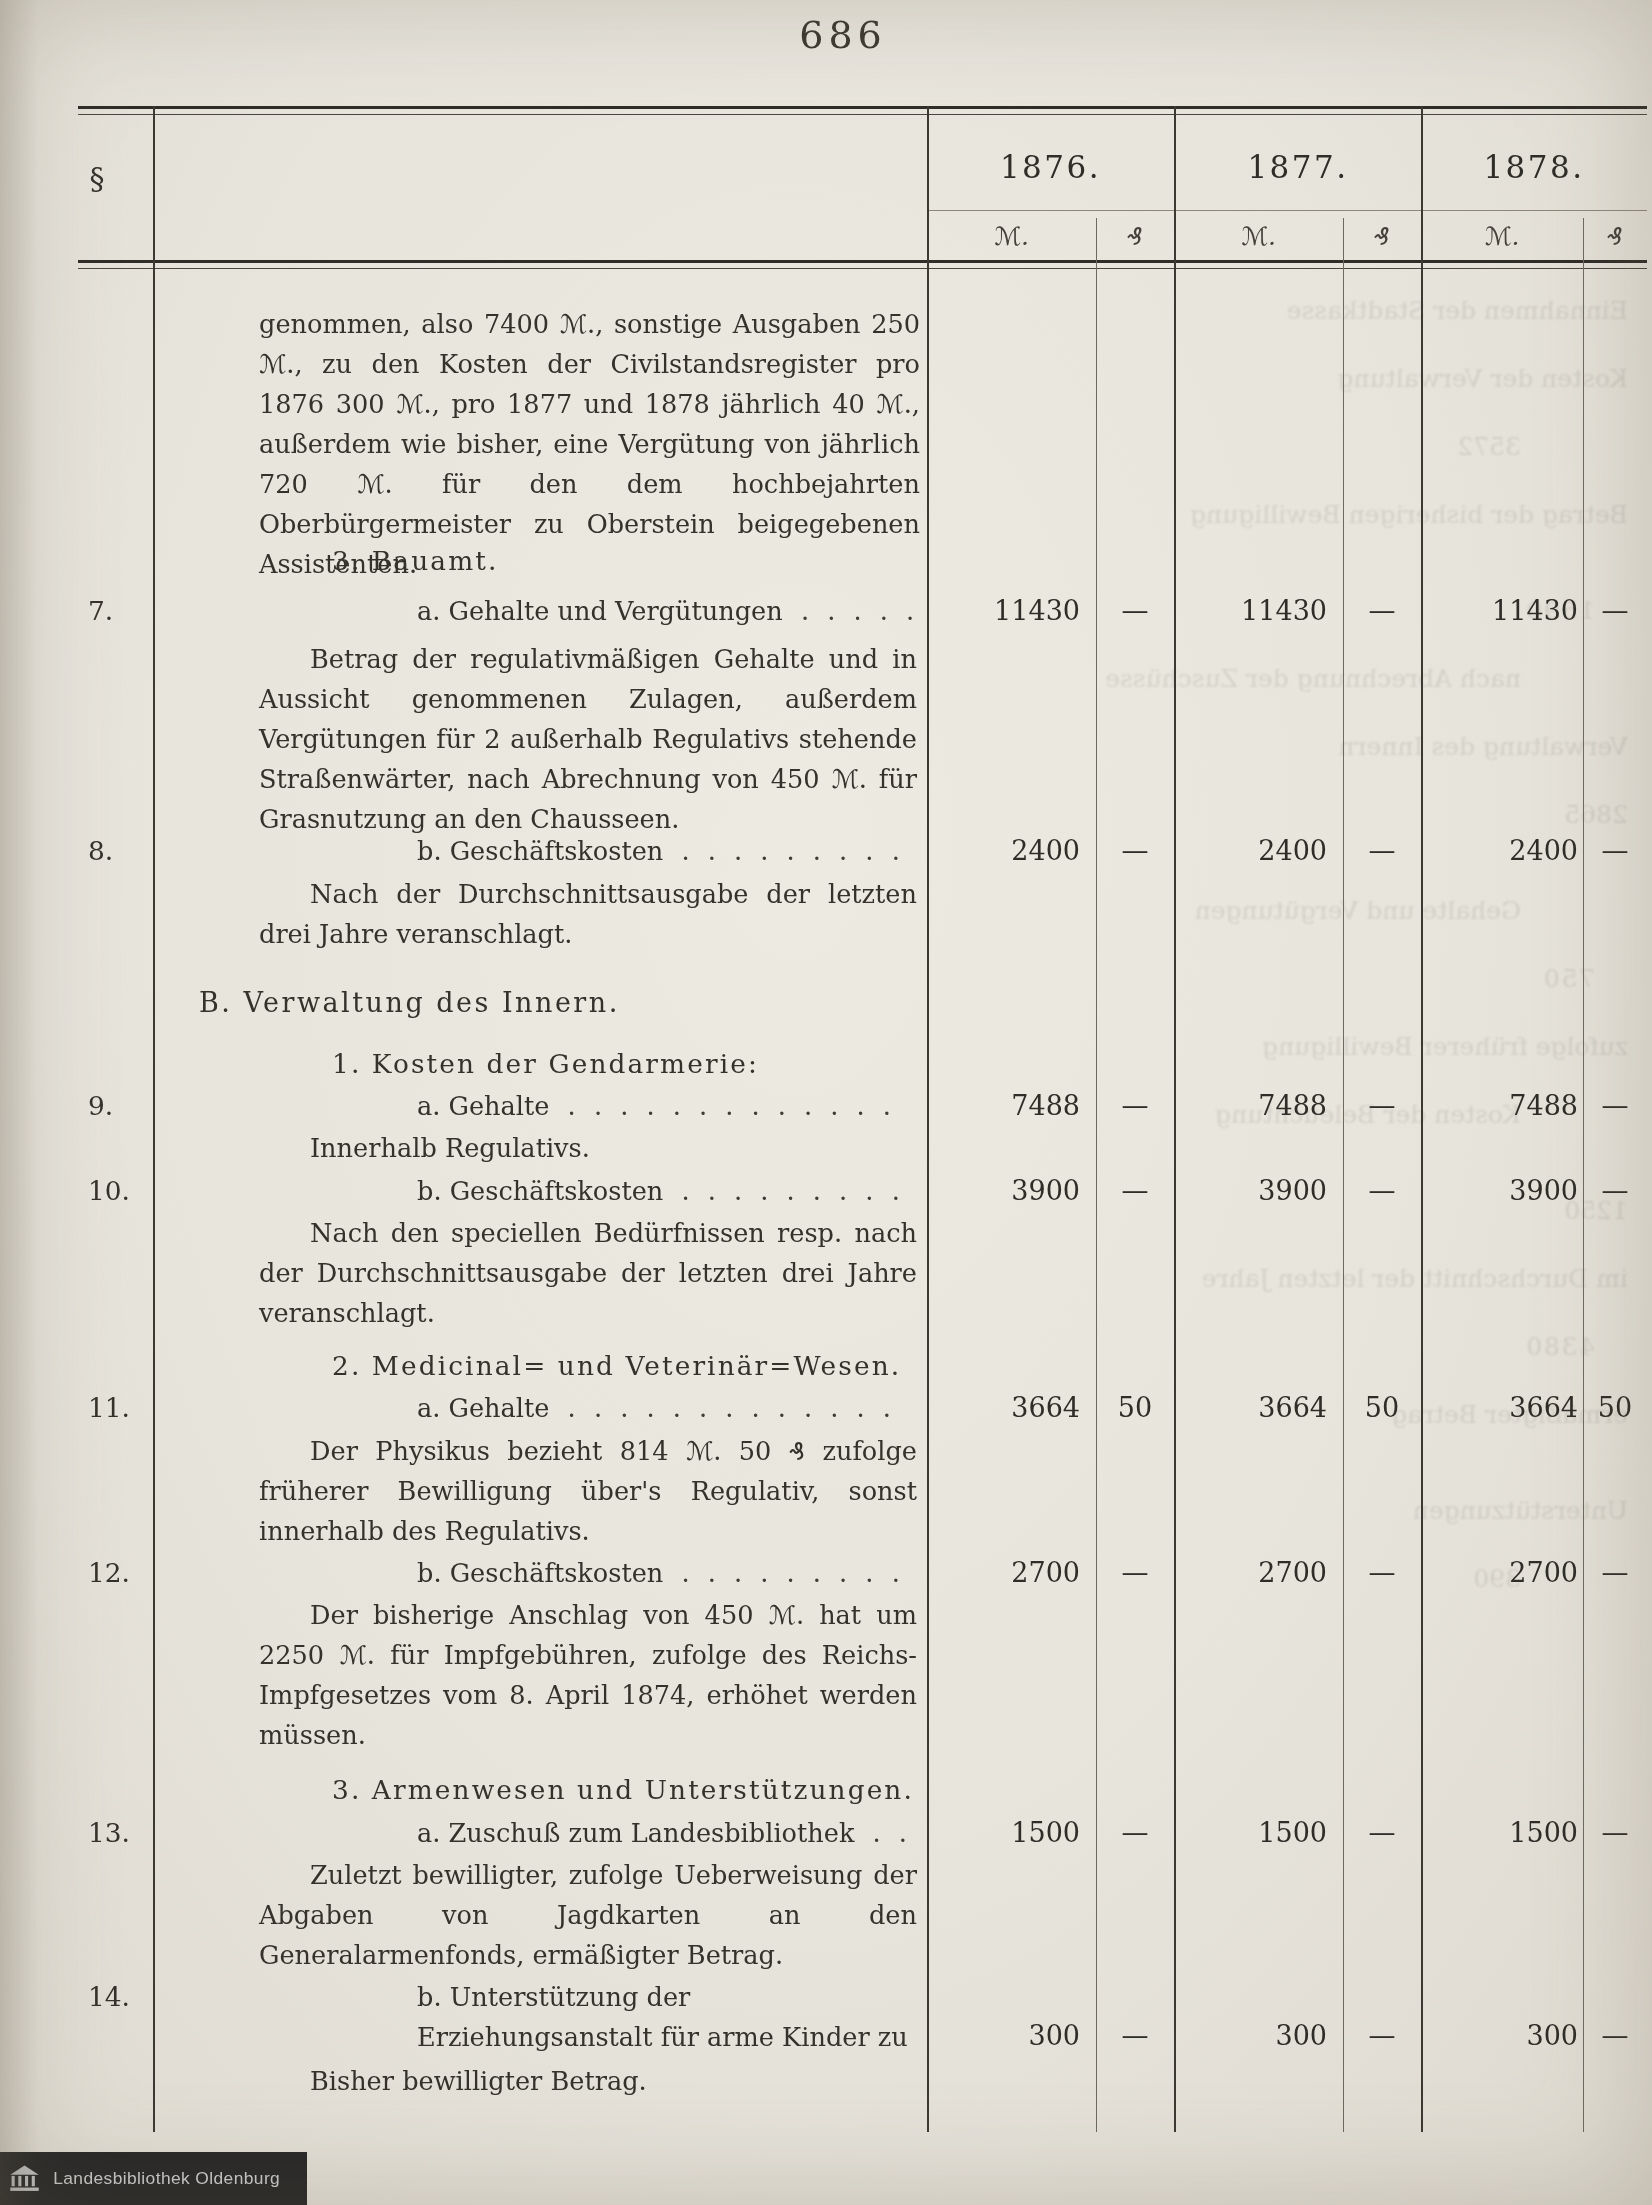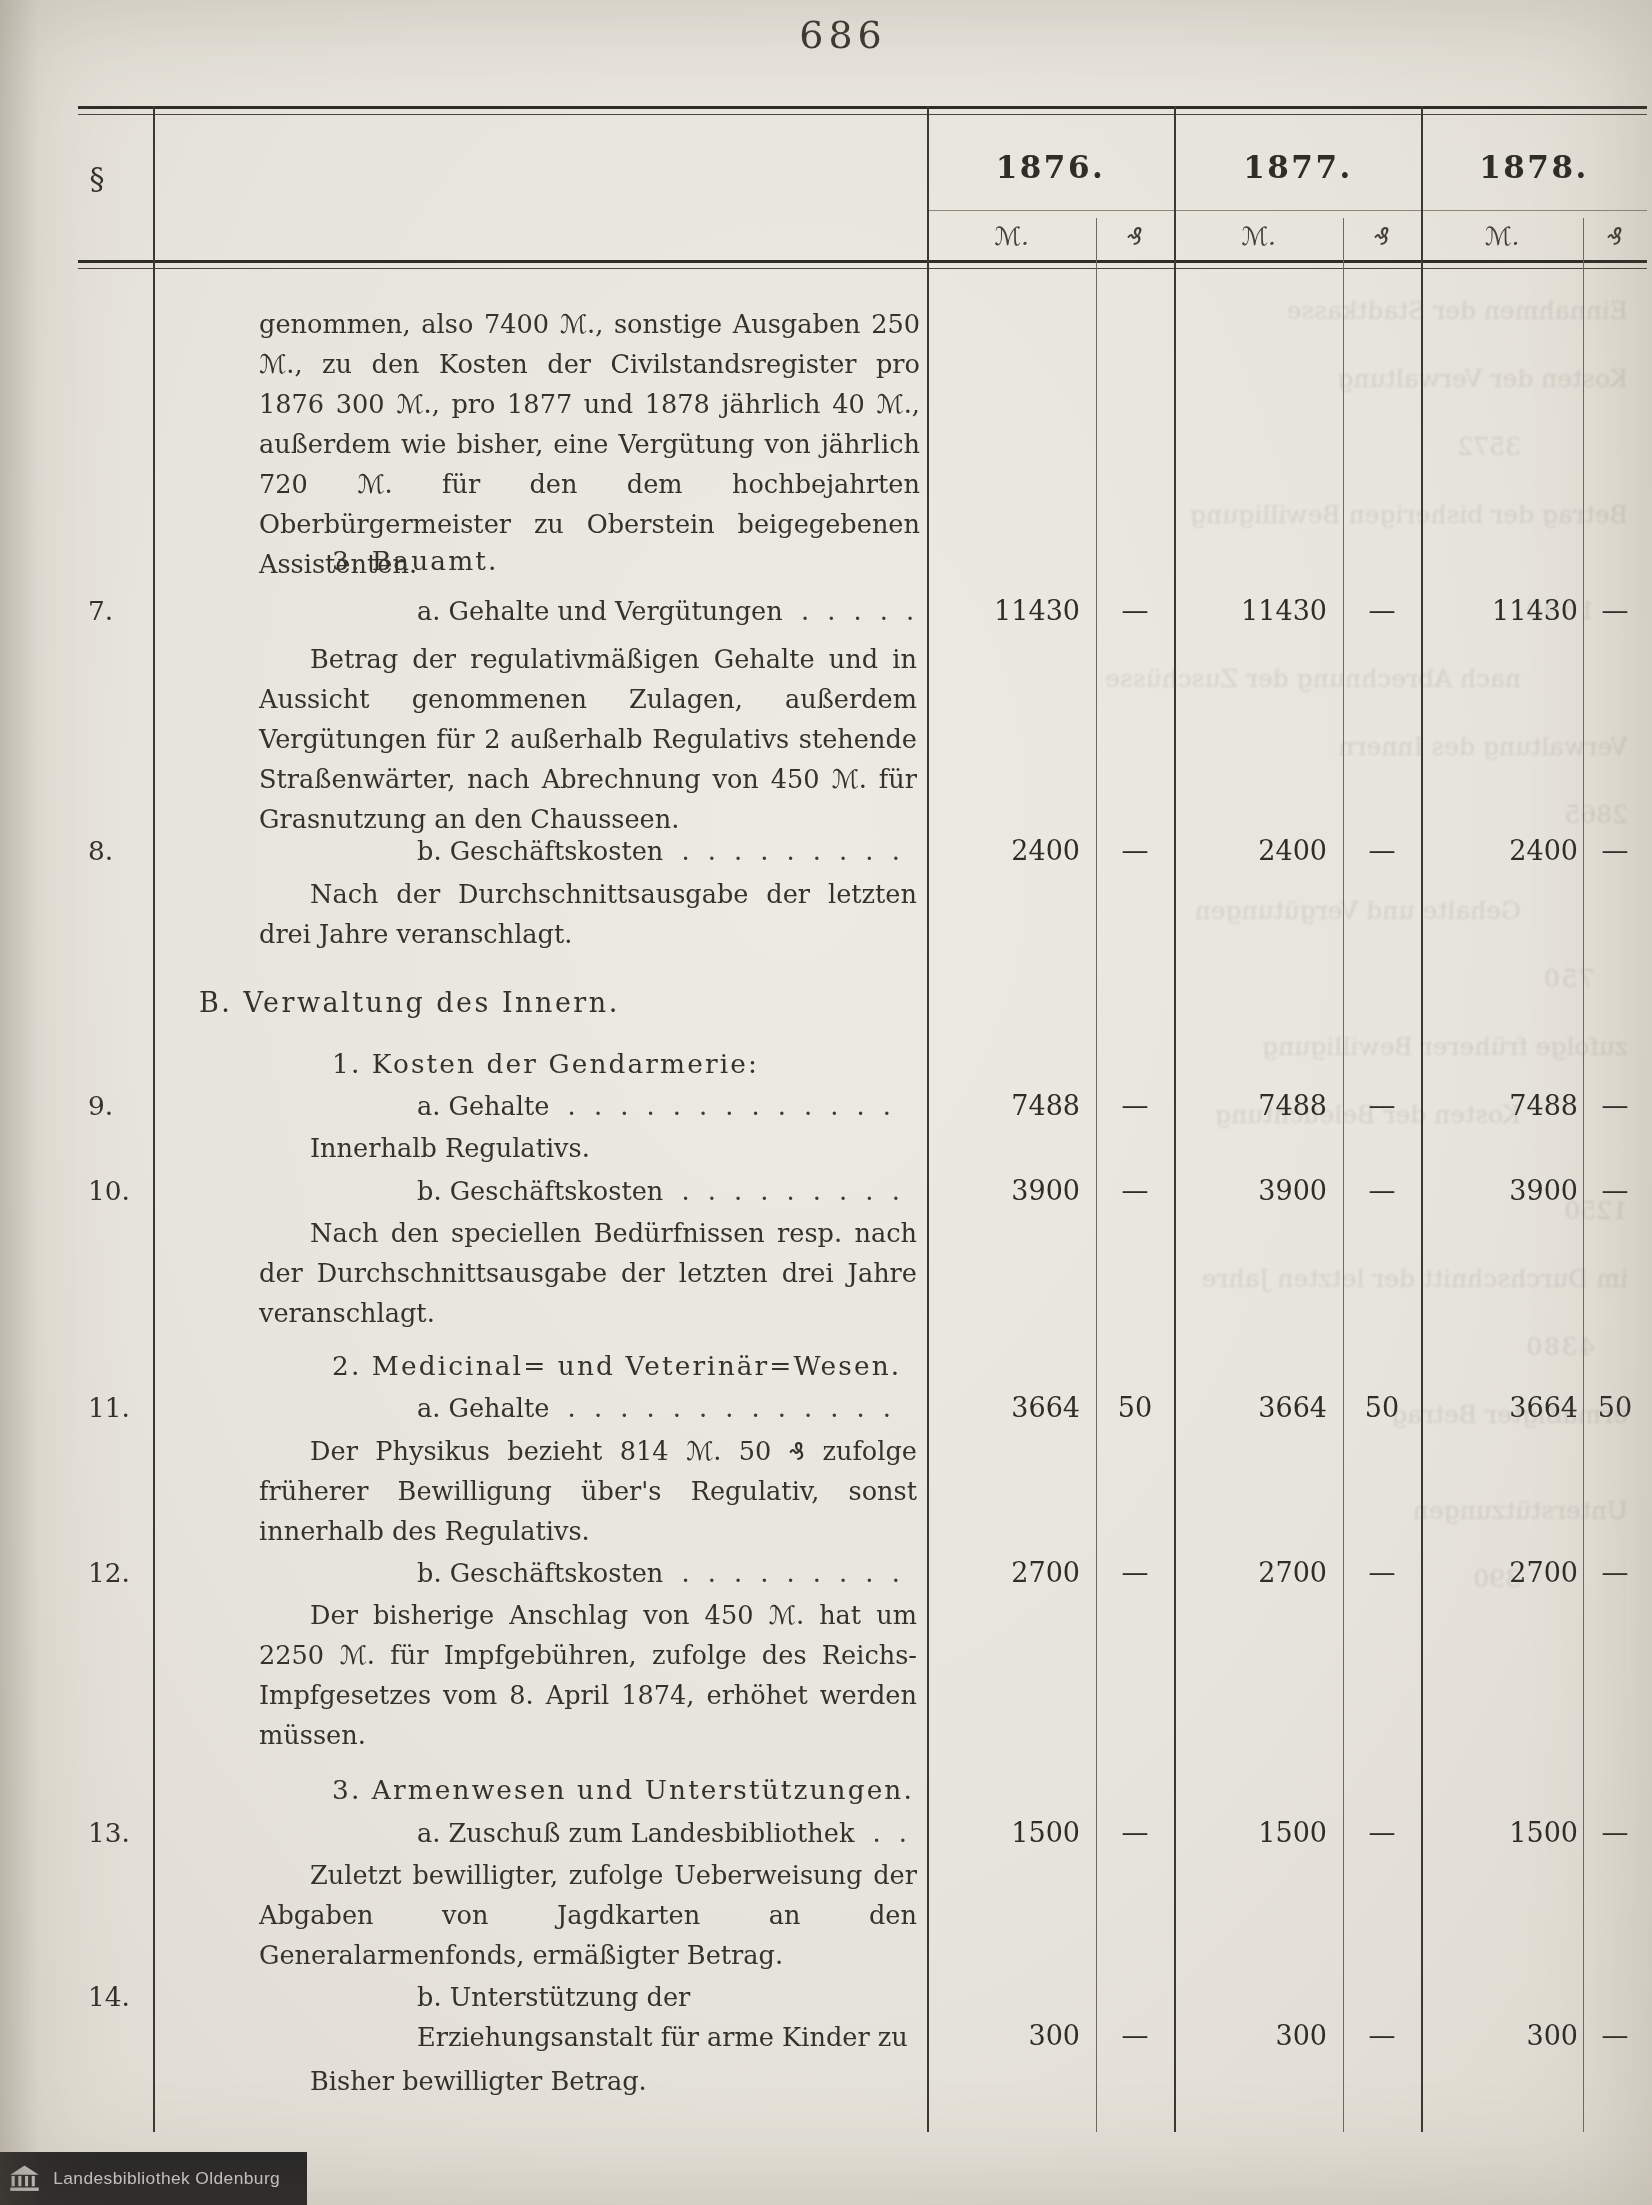--- a/index.html
+++ b/index.html
@@ -39,21 +39,21 @@
   .bleed div:nth-child(5n){margin-left:33px;letter-spacing:1.7px;}
   
   .tbl{position:absolute;left:78px;top:106px;width:1569px;height:2041px;}
   .hrule{position:absolute;left:0;width:1569px;background:#2f2d28;}
   .hrule.thin{background:#4a463f;}
   .yr-underline{position:absolute;top:104px;height:0.8px;background:#8d877b;}
   .vl{position:absolute;top:0;height:2026px;width:1.7px;background:#3c3932;}
   .vl.thin{width:0.8px;background:#6e695f;top:112px;height:1914px;}
   
   .hdr-sec{position:absolute;left:11.6px;top:55px;font-size:30px;}
-  .yr{position:absolute;top:43px;text-align:center;font-weight:bold;font-size:31px;letter-spacing:2.5px;color:#2f2d28;}
+  .yr{position:absolute;top:43px;text-align:center;font-weight:normal;font-size:31px;letter-spacing:2.5px;color:#2f2d28;}
   .sub{position:absolute;top:116px;text-align:center;font-style:italic;font-size:25px;color:#45413a;}
   
   #rows{position:absolute;inset:0;}
   .row{position:absolute;left:0;width:1569px;font-size:25.6px;line-height:40px;}
   .para{position:absolute;left:181px;top:0;width:661px;text-align:justify;}
   .note{position:absolute;left:181px;top:0;width:658px;text-align:justify;text-indent:51px;}
   .h1t{position:absolute;left:121px;top:0;font-size:27px;letter-spacing:2.5px;}
   .h2t{position:absolute;left:254px;top:0;font-size:26.4px;letter-spacing:2.1px;}
   .sec{position:absolute;left:10px;top:0;width:58px;font-size:26.4px;}
   .eline{position:absolute;left:339px;top:0;width:500px;overflow:hidden;}

